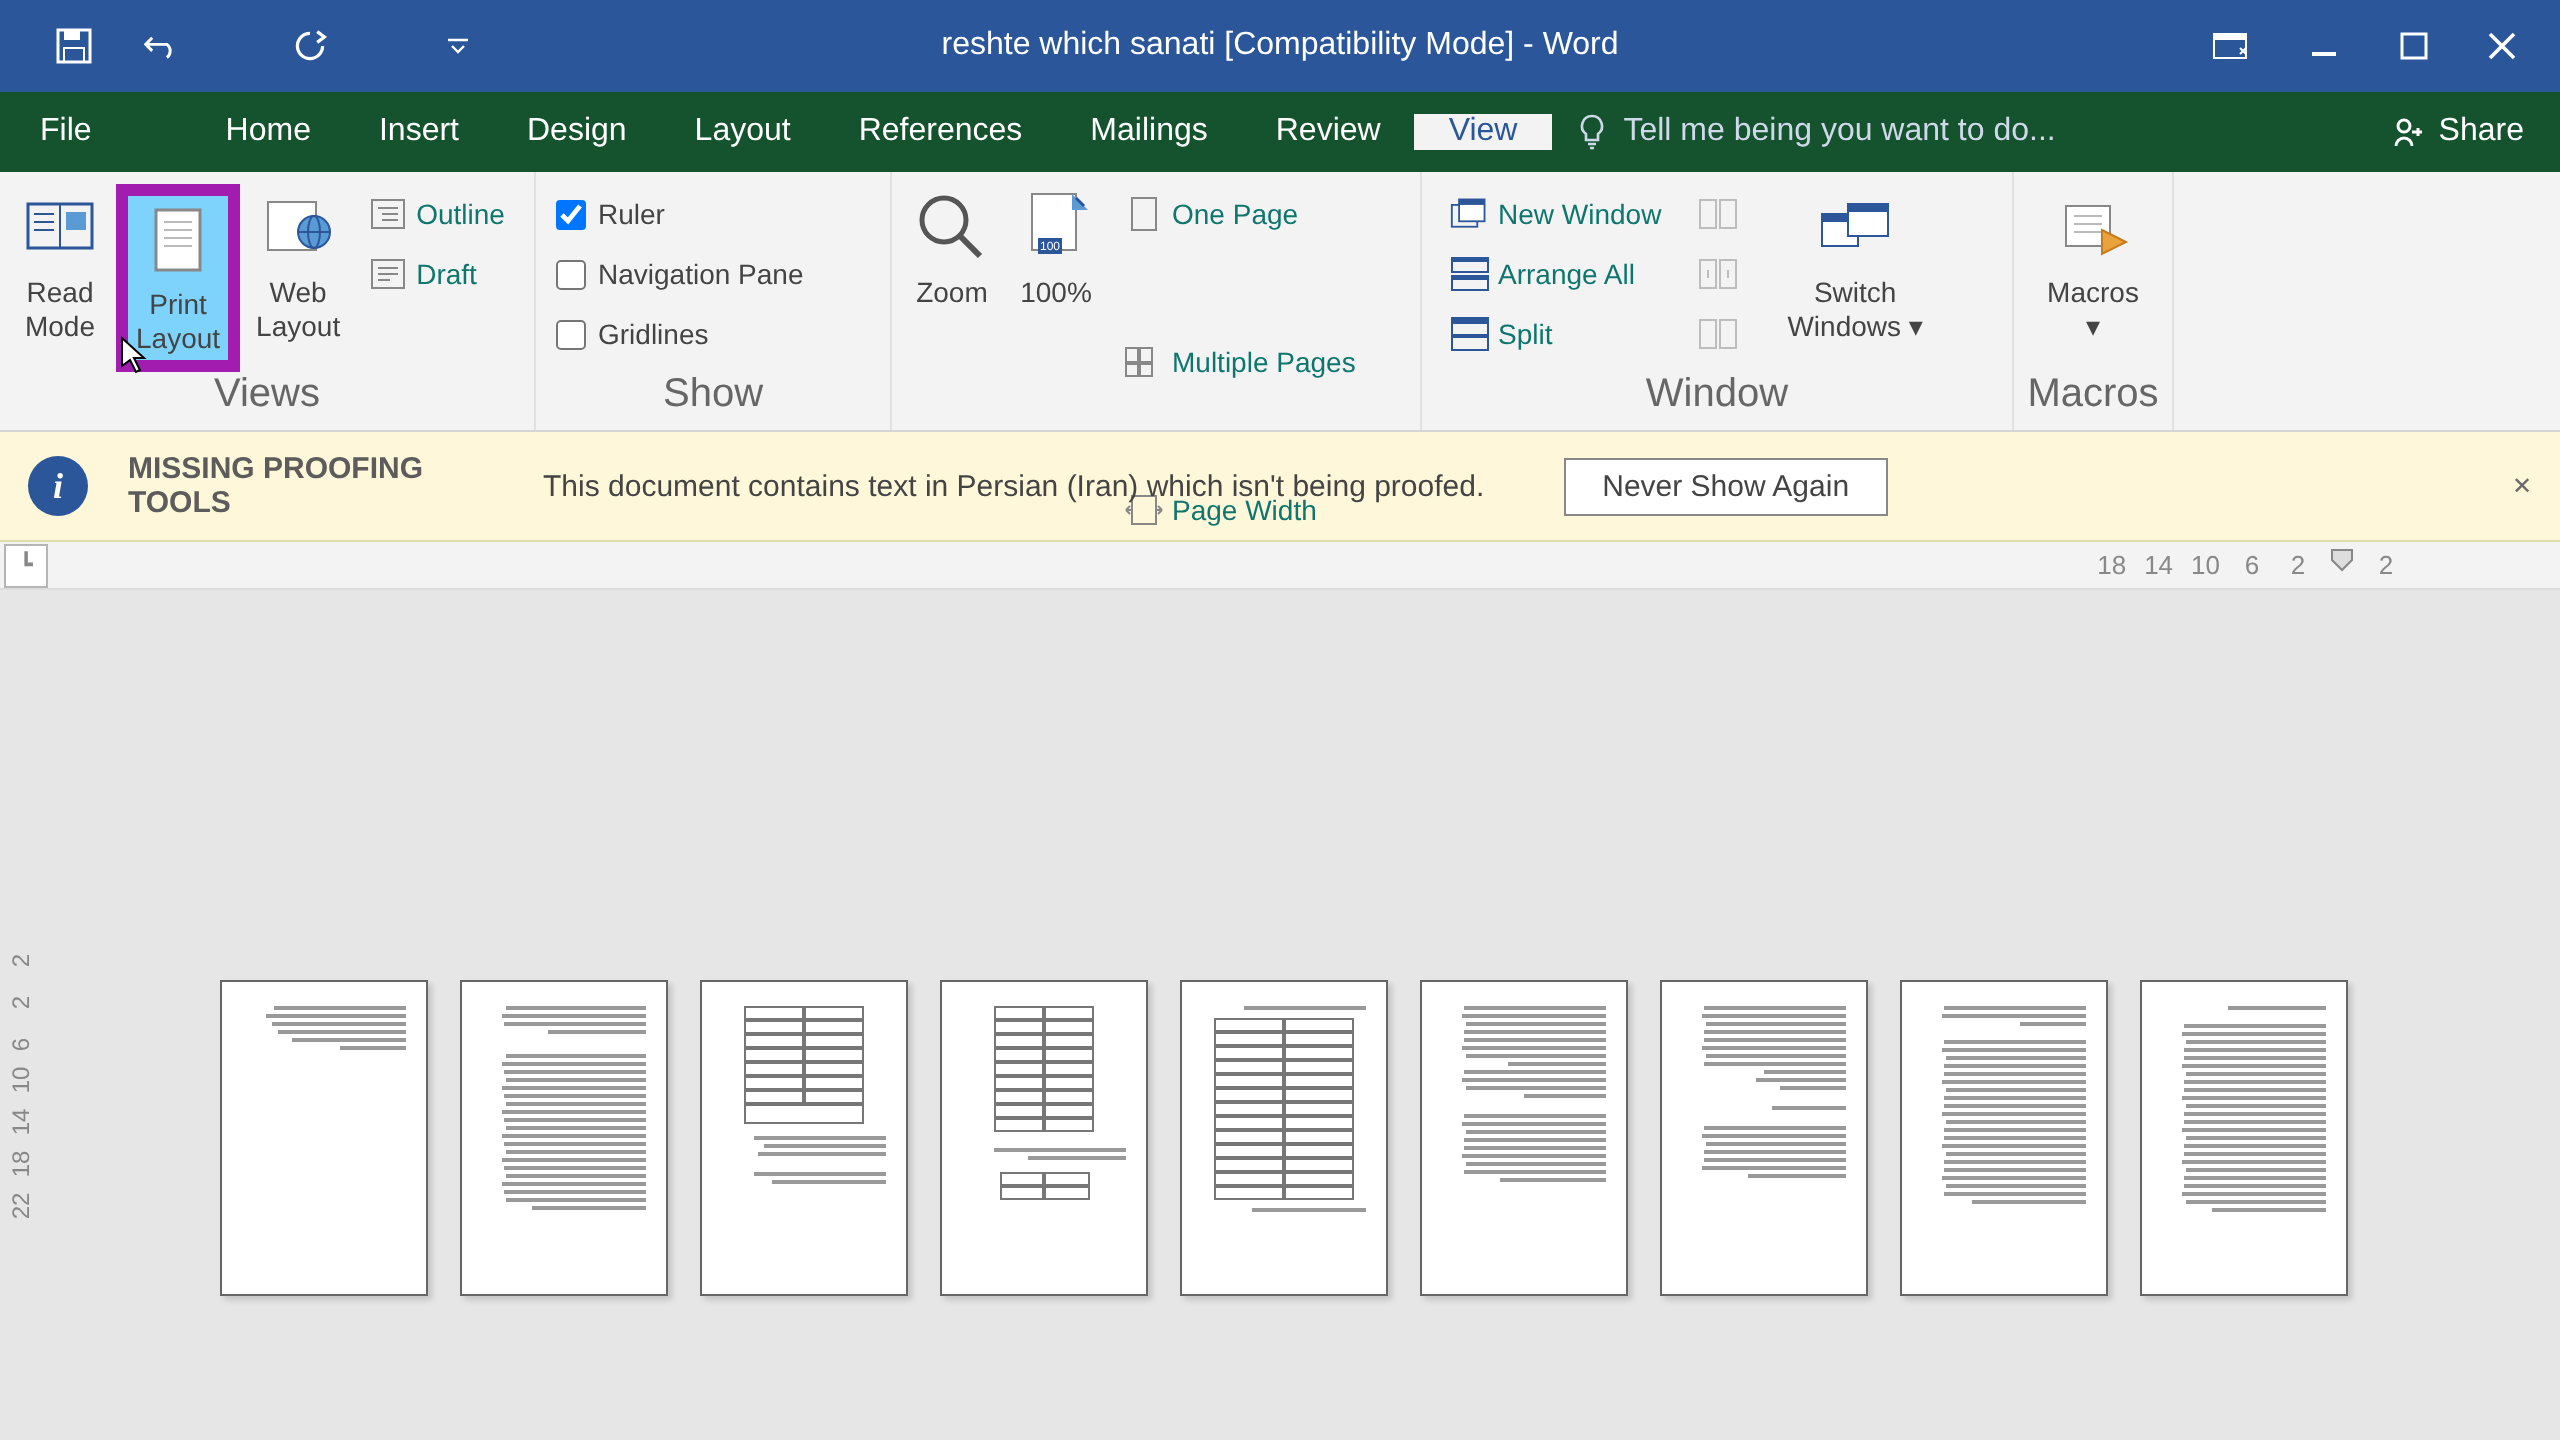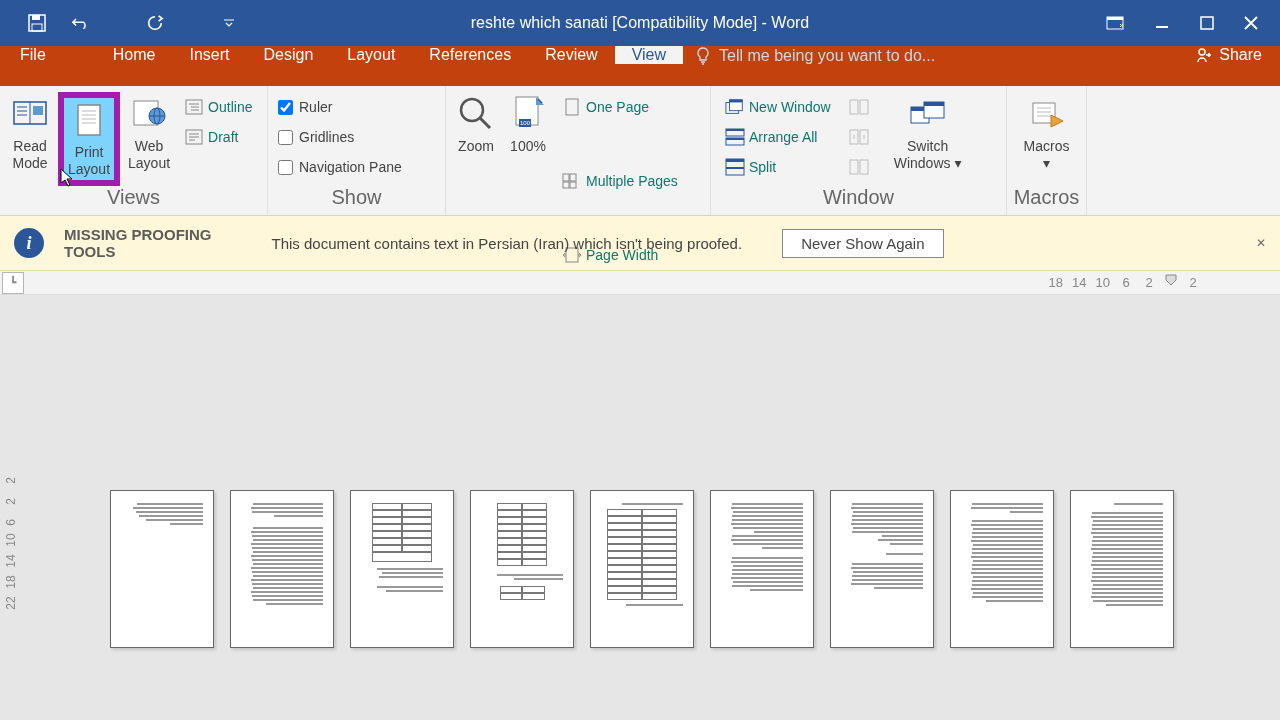--- a/index.html
+++ b/index.html
@@ -6,21 +6,21 @@
 body { background: #e6e6e6; width: 1280px; height: 720px; overflow: hidden; user-select: none; }
 
 
 .titlebar { background: #2b579a; height: 46px; display: flex; align-items: center; color: white; position: relative; }
 .qat { display: flex; align-items: center; gap: 26px; padding-left: 28px; }
 .qat-icon { width: 18px; height: 18px; display: flex; align-items: center; justify-content: center; }
 .title-text { position: absolute; left: 50%; transform: translateX(-50%); font-size: 16px; color: #fff; white-space: nowrap; }
 .title-right { margin-left: auto; display: flex; align-items: center; gap: 30px; padding-right: 22px; }
 
 
-.tabsbar { background: #c2410c; height: 40px; display: flex; align-items: flex-start; }
+.tabsbar { background: #14532d; height: 40px; display: flex; align-items: center; }
 .tab { color: white; font-size: 16px; padding: 0 17px; display: flex; align-items: center; cursor: pointer; }
 .tab.file { padding-left: 20px; padding-right: 20px;}
 .tab.active { background: #f3f3f3; color: #2b579a; }
 .tellme { display: flex; align-items: center; color: #cfd9ea; font-size: 16px; padding-left: 12px; gap: 8px; flex: 1; }
 .share { color: white; font-size: 16px; display: flex; align-items: center; gap: 6px; padding: 0 18px; }
 
 
 .ribbon { background: #f3f3f3; height: 130px; display: flex; border-bottom: 1px solid #d4d4d4; }
 .group { display: flex; flex-direction: column; padding: 4px 6px; border-right: 1px solid #e1e1e1; }
 .group-content { display: flex; gap: 4px; flex: 1; align-items: flex-start; padding-top: 2px;}
@@ -119,20 +119,21 @@
   </div>
 </div>
 
 <div class="tabsbar">
   <div class="tab file">File</div>
   <div class="tab" style="margin-left:30px;">Home</div>
   <div class="tab">Insert</div>
   <div class="tab">Design</div>
   <div class="tab">Layout</div>
   <div class="tab">References</div>
+  <div class="tab">Mailings</div>
   <div class="tab">Review</div>
   <div class="tab active">View</div>
   <div class="tellme">
     <svg width="16" height="20" viewBox="0 0 16 20">
         <path d="M8 2 A5 5 0 0 1 11 11 L11 14 H5 L5 11 A5 5 0 0 1 8 2 M6 16 H10 M7 18 H9" fill="none" stroke="#cfd9ea" stroke-width="1.3"></path>
       </svg>
     <span>Tell me being you want to do...</span>
   </div>
   <div class="share">
     <svg width="18" height="18" viewBox="0 0 18 18">
@@ -217,25 +218,25 @@
 
   <div class="group" style="width:178px;">
     <div class="group-content">
       <div class="vstack" style="padding-left:4px;">
         <label class="chkrow">
             <input type="checkbox" checked="" style="">
             <span>Ruler</span>
           </label>
         <label class="chkrow">
             <input type="checkbox" style="">
-            <span>Gridlines</span>
+            <span>Navigation Pane</span>
           </label>
         <label class="chkrow">
             <input type="checkbox" style="">
-            <span>Navigation Pane</span>
+            <span>Gridlines</span>
           </label>
       </div>
     </div>
     <div class="group-label">Show</div>
   </div>
 
   <div class="group" style="width:265px;">
     <div class="group-content">
       <div class="big-btn">
         <div class="ico">

